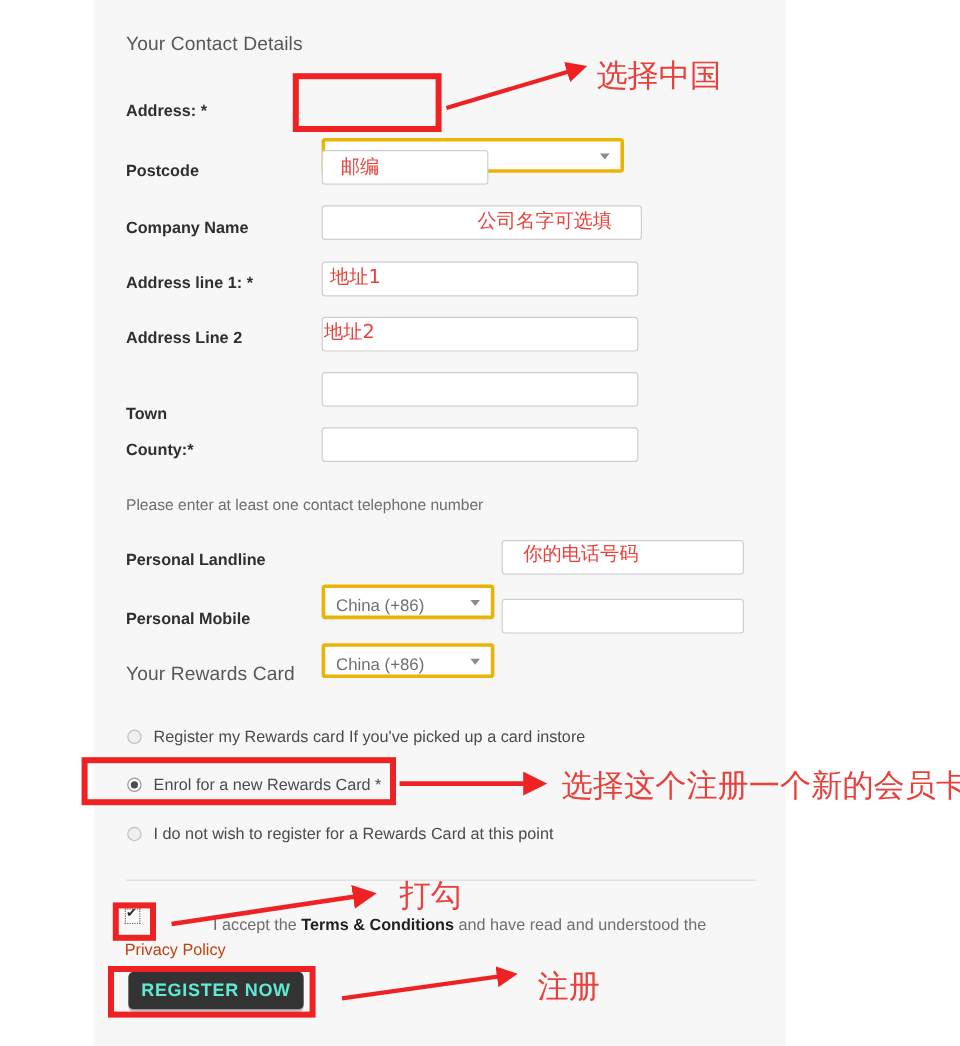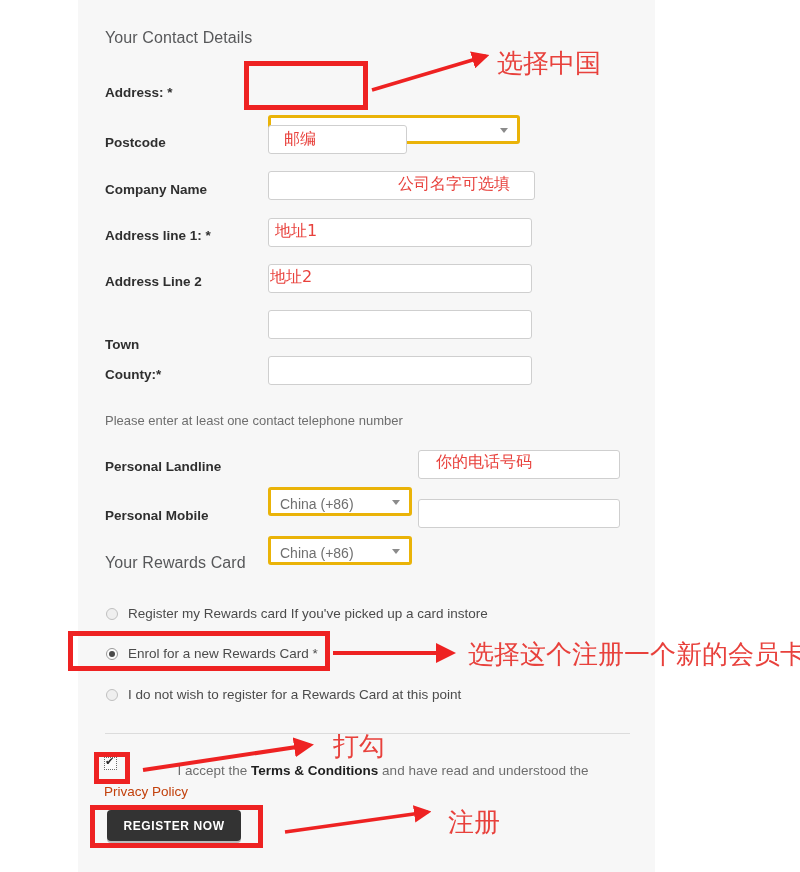--- a/index.html
+++ b/index.html
@@ -104,23 +104,23 @@
   }
   .terms-text{
     position:absolute;left:104px;top:760px;width:520px;
     font-size:13.5px;color:#6e6e6e;line-height:21px;
   }
   .terms-text .strong{color:#1f1f1f;font-weight:bold;}
   .terms-text .dark{color:#c2410c;margin-top:45px;}
 
   
   .register-btn{
-    position:absolute;left:107px;top:810px;width:134px;height:31px;
+    position:absolute;left:107px;top:810px;width:146px;height:31px;
     background:#333333;border:none;border-radius:4px;
-    color:#ffffff;font-size:12px;font-weight:bold;letter-spacing:.6px;
+    color:#5eead4;font-size:15px;font-weight:bold;letter-spacing:.6px;
     font-family:"Liberation Sans","DejaVu Sans",sans-serif;
     cursor:pointer;
     box-shadow:0 2px 0 rgba(0,0,0,.25);
   }
 
   
   .anno-box{
     position:absolute;border:5px solid #ee2222;box-sizing:border-box;
     pointer-events:none;
   }

